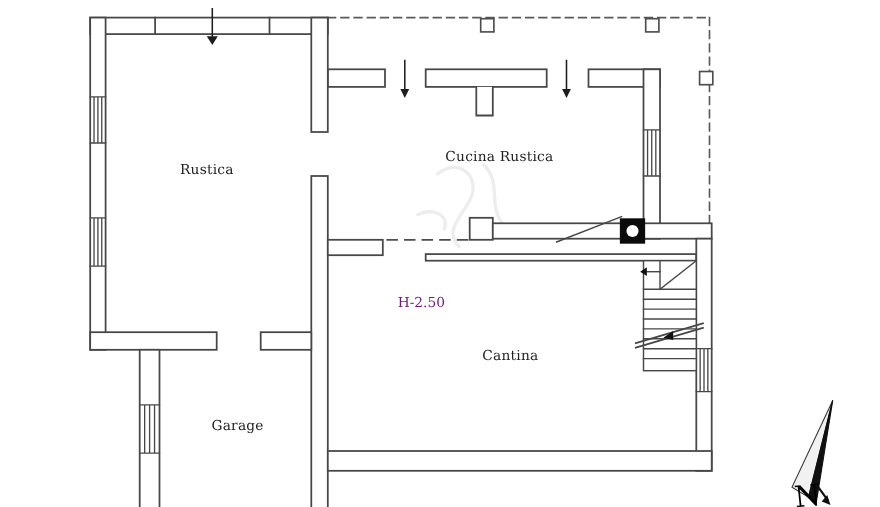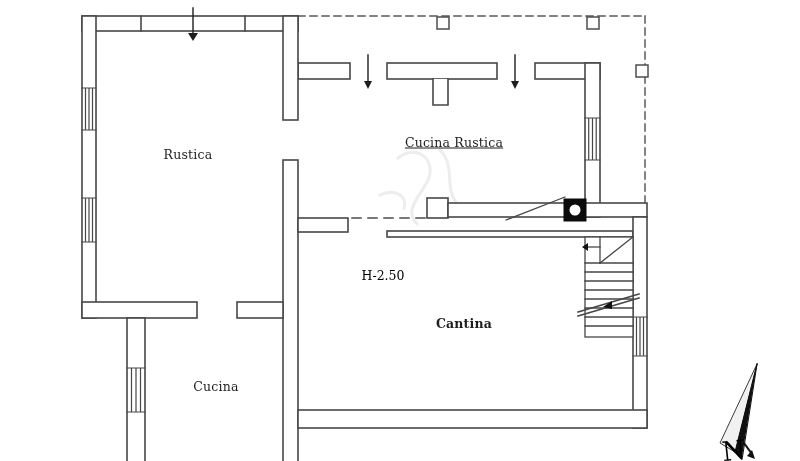--- a/index.html
+++ b/index.html
@@ -16,21 +16,21 @@
     transform:translate(-50%,-50%);
     font-size:12.5px;
     color:#1e1e1e;
     letter-spacing:.2px;
     white-space:nowrap;
   }
   .note-label{
     position:absolute;
     transform:translate(-50%,-50%);
     font-size:12.5px;
-    color:#000000;
+    color:#701a75;
     white-space:nowrap;
   }
 </style>
 </head>
 <body>
 
 <div id="canvas">
 
   <svg id="plan-svg" width="800" height="461" viewBox="0 0 800 461" stroke-linecap="square">
 
@@ -144,21 +144,21 @@
       <polygon points="757,364 720,443 735,452" fill="#f1f1f1" stroke="#3c3c3c" stroke-width="1"></polygon>
       <polygon points="757,364 735,452 742,457" fill="#101010" stroke="#101010" stroke-width="1"></polygon>
       <text x="722" y="460" font-family="DejaVu Serif, serif" font-size="27" fill="#000000" transform="rotate(-6 735 450)">N</text>
       <path d="M744,443 L752,454" stroke="#101010" stroke-width="2" fill="none"></path>
       <polygon points="755,459 747,456 752,450" fill="#101010"></polygon>
     </g>
   </svg>
 
   <div class="room-label" style="left:188px; top:154px;">Rustica</div>
 
-  <div class="room-label" style="left:454px; top:142px;text-decoration:underline;">Cucina Rustica</div>
+  <div class="room-label" style="left:454px; top:142px;">Cucina Rustica</div>
 
-  <div class="room-label" style="left:464px; top:323px;font-weight:bold;">Cantina</div>
+  <div class="room-label" style="left:464px; top:323px;">Cantina</div>
 
-  <div class="room-label" style="left:216px; top:386px;">Cucina</div>
+  <div class="room-label" style="left:216px; top:386px;">Garage</div>
 
   <div class="note-label" style="left:383px; top:275px;">H-2.50</div>
 
 </div>
 
 </body></html>

